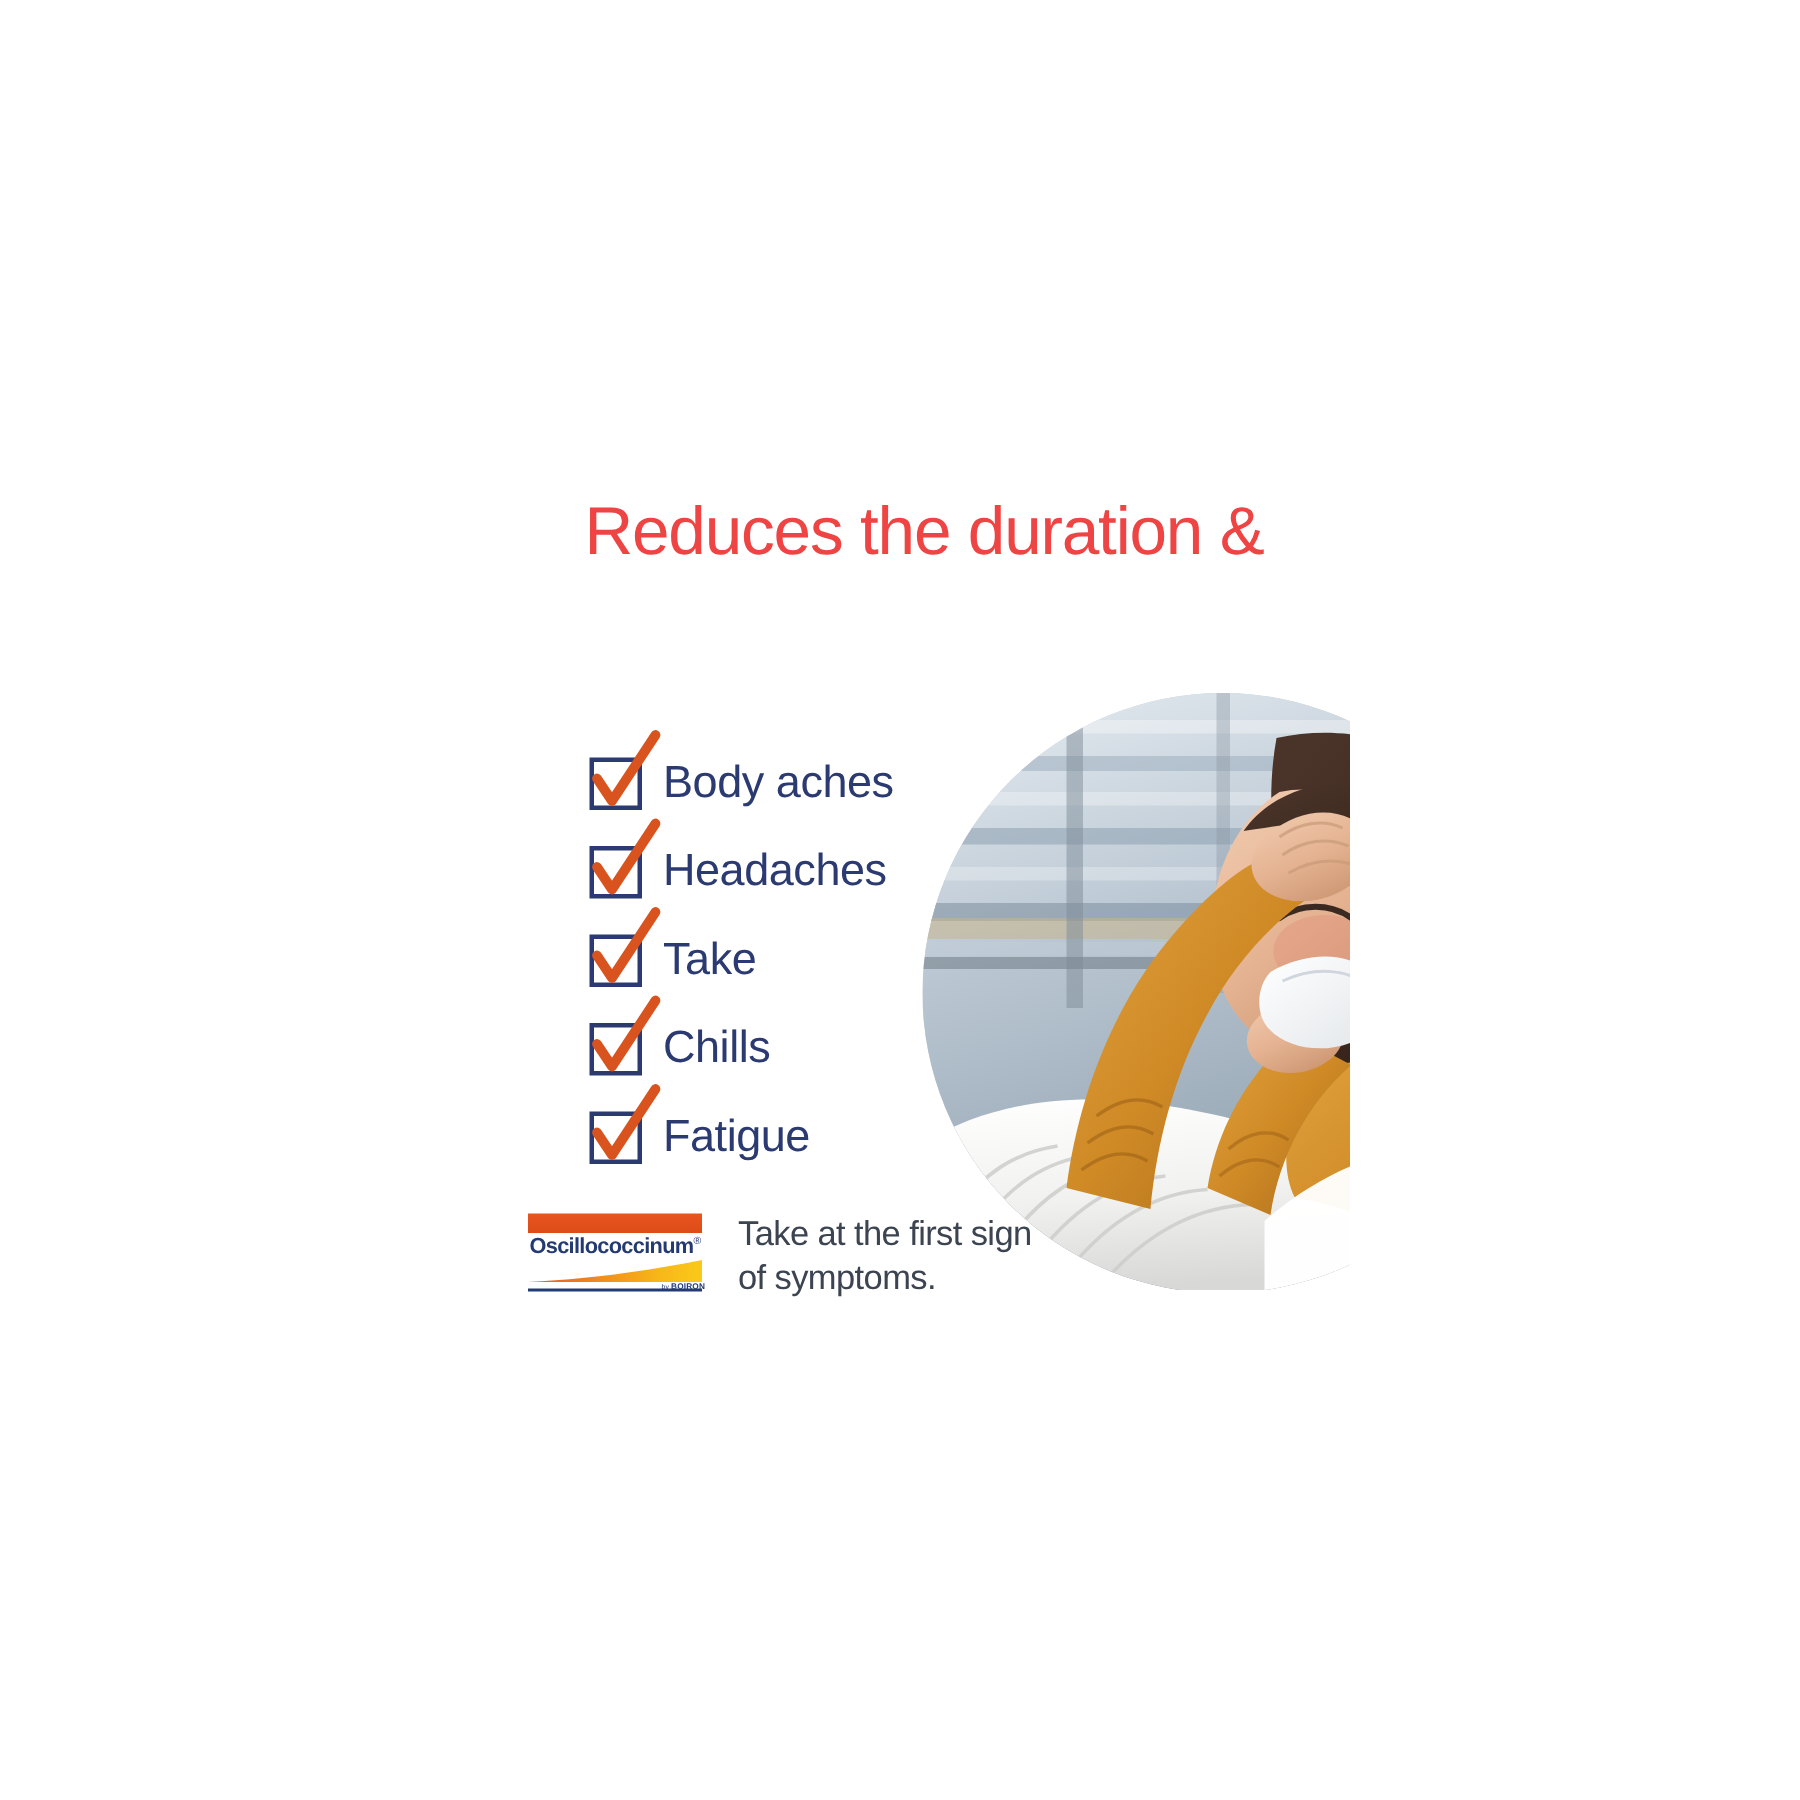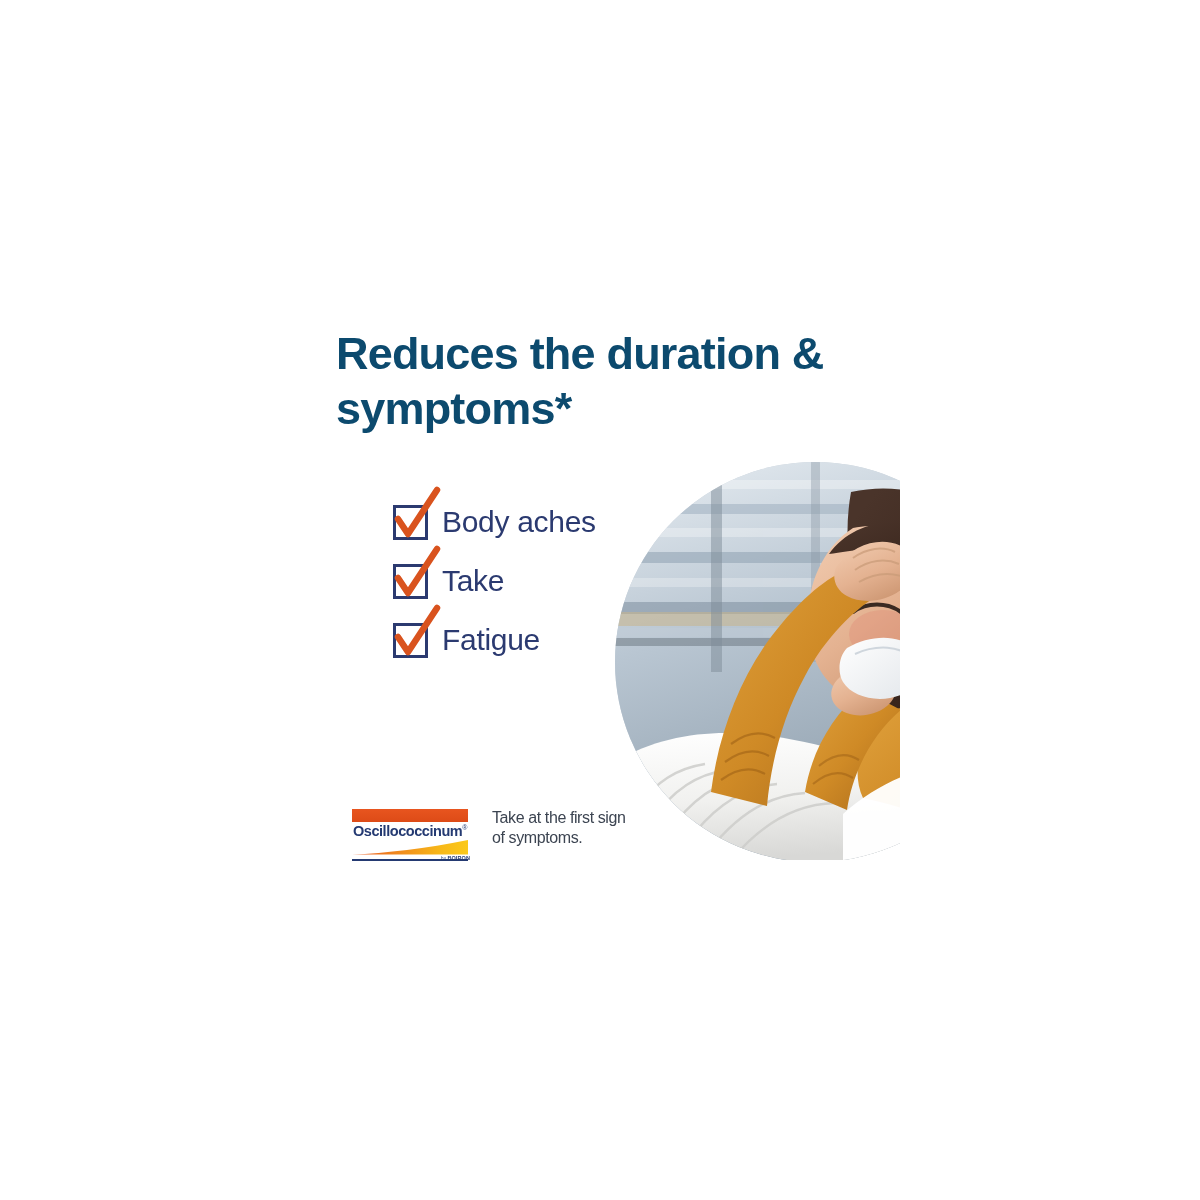--- a/index.html
+++ b/index.html
@@ -19,26 +19,27 @@
     height: 1200px;
     background: #ffffff;
   }
 
   
   #headline {
     position: absolute;
     left: 336px;
     top: 326px;
     width: 560px;
-    color: #0c4a6e;
-    font-family: "Liberation Sans", sans-serif;
-    font-weight: 700;
+    color: #ef4444;
+    font-family: "Liberation Sans", sans-serif;
+    font-weight: 400;
     font-size: 45px;
     line-height: 1.23;
     letter-spacing: -0.8px;
+    text-align: center;
   }
   #headline .hl-line { display: block; white-space: nowrap; }
 
   
   #checklist {
     position: absolute;
     left: 352px;
     top: 500px;
     width: 270px;
   }
@@ -162,57 +163,72 @@
     white-space: nowrap;
   }
   #logo .byline .by { font-weight: 400; font-size: 4.5px; }
 
   #tagline {
     margin-left: 16px;
     padding-top: 2px;
     color: #3c4451;
     font-family: "Liberation Sans", sans-serif;
     font-weight: 400;
-    font-size: 16px;
+    font-size: 23px;
     line-height: 1.26;
     letter-spacing: -0.4px;
   }
   #tagline .tl-line { display: block; white-space: nowrap; }
 </style>
 </head>
 <body>
 
 <div id="canvas">
 
   <h1 id="headline">
     <span class="hl-line">Reduces the duration &amp;</span>
-    <span class="hl-line">symptoms*</span>
   </h1>
 
   <ul id="checklist" style="list-style:none;">
 
     <li class="check-row">
       <span class="checkbox">
         <svg class="tick" viewBox="0 0 54 56">
           <path d="M8 31 L18 46 L47 2" fill="none" stroke="#d9531e" stroke-width="6.5" stroke-linecap="round" stroke-linejoin="round"></path>
         </svg>
       </span>
       <span class="check-label">Body aches</span>
     </li>
 
+    <li class="check-row">
+      <span class="checkbox">
+        <svg class="tick" viewBox="0 0 54 56">
+          <path d="M8 31 L18 46 L47 2" fill="none" stroke="#d9531e" stroke-width="6.5" stroke-linecap="round" stroke-linejoin="round"></path>
+        </svg>
+      </span>
+      <span class="check-label">Headaches</span>
+    </li>
 
     <li class="check-row">
       <span class="checkbox">
         <svg class="tick" viewBox="0 0 54 56">
           <path d="M8 31 L18 46 L47 2" fill="none" stroke="#d9531e" stroke-width="6.5" stroke-linecap="round" stroke-linejoin="round"></path>
         </svg>
       </span>
       <span class="check-label">Take</span>
     </li>
 
+    <li class="check-row">
+      <span class="checkbox">
+        <svg class="tick" viewBox="0 0 54 56">
+          <path d="M8 31 L18 46 L47 2" fill="none" stroke="#d9531e" stroke-width="6.5" stroke-linecap="round" stroke-linejoin="round"></path>
+        </svg>
+      </span>
+      <span class="check-label">Chills</span>
+    </li>
 
     <li class="check-row">
       <span class="checkbox">
         <svg class="tick" viewBox="0 0 54 56">
           <path d="M8 31 L18 46 L47 2" fill="none" stroke="#d9531e" stroke-width="6.5" stroke-linecap="round" stroke-linejoin="round"></path>
         </svg>
       </span>
       <span class="check-label">Fatigue</span>
     </li>
 

